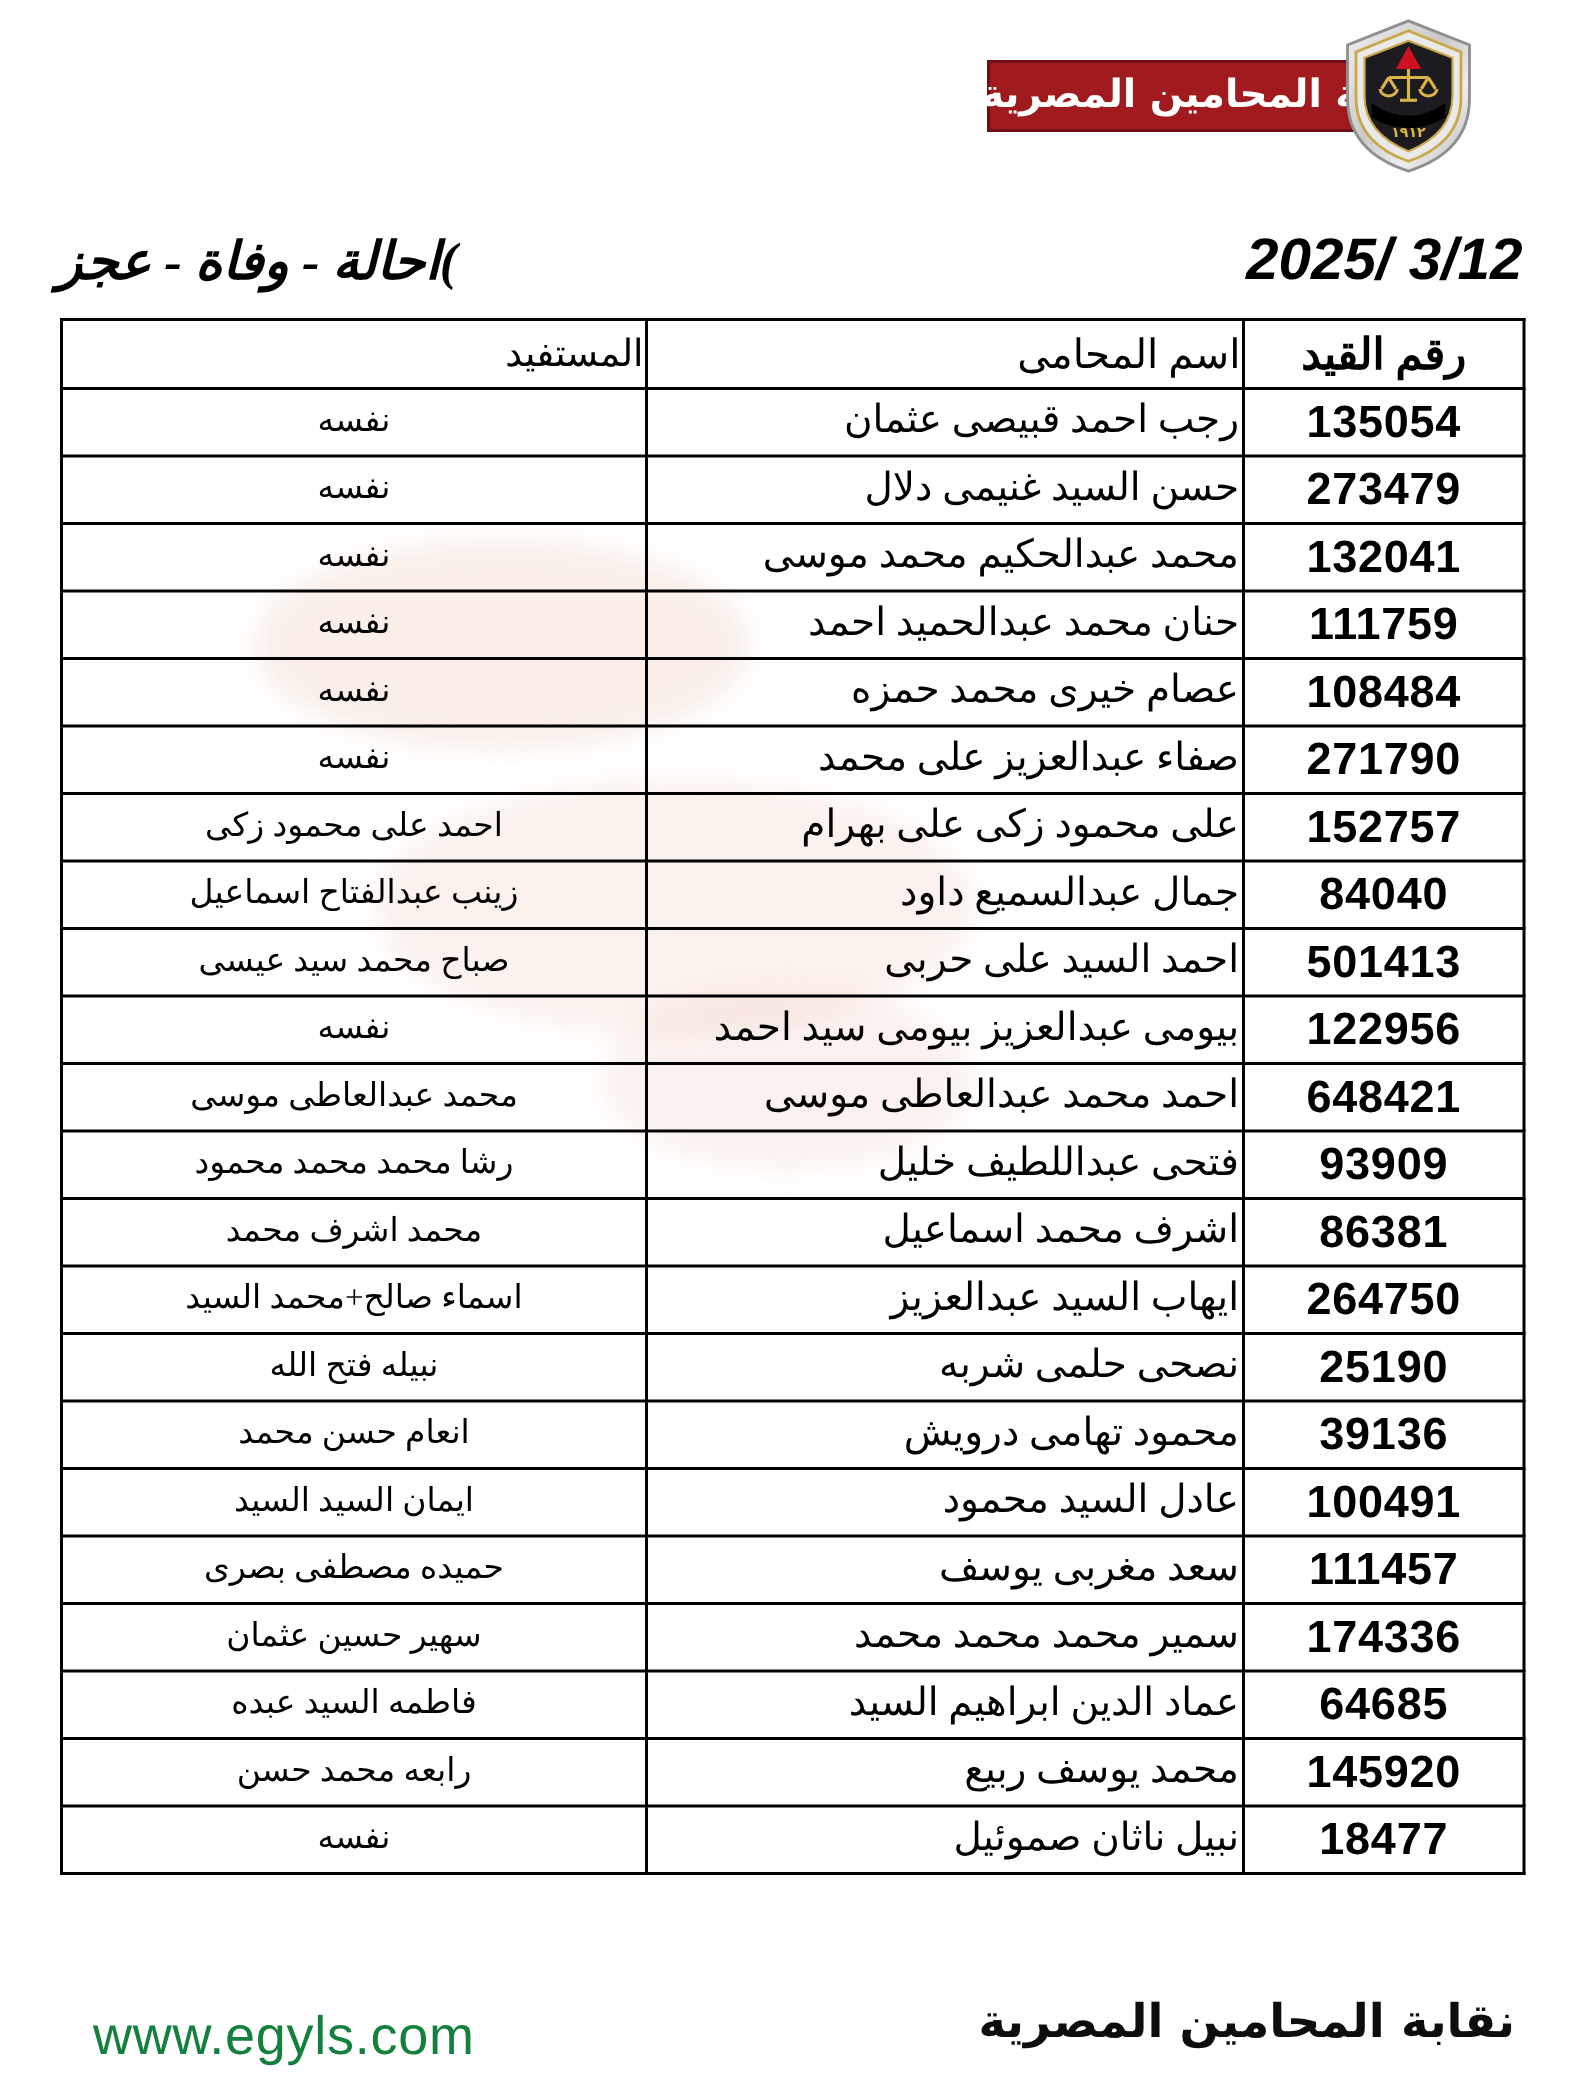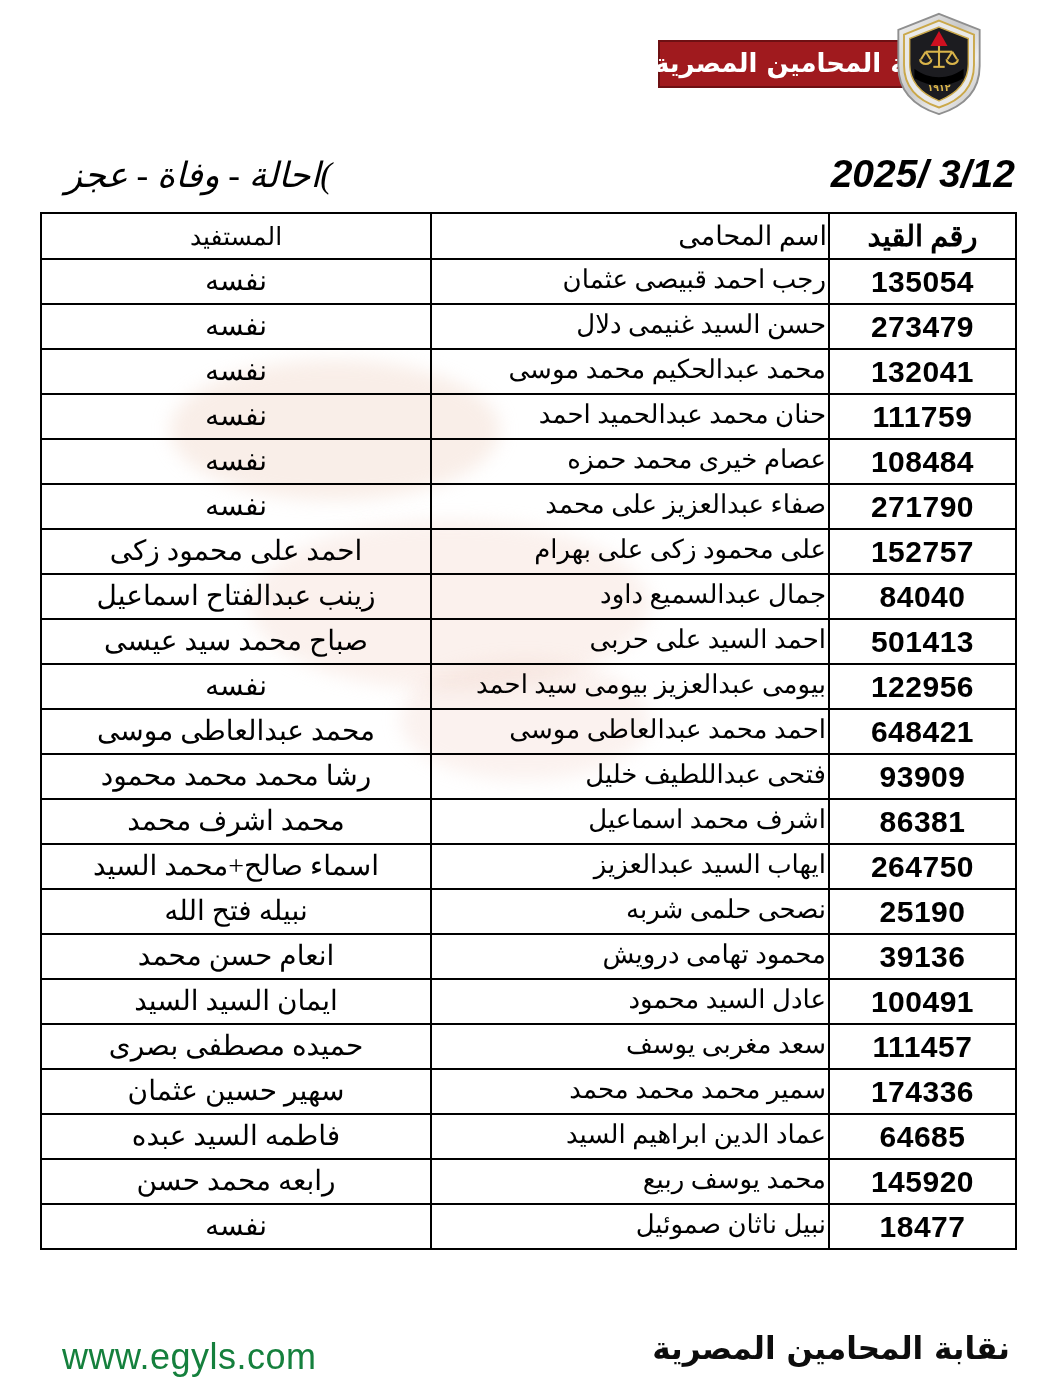--- a/index.html
+++ b/index.html
@@ -34,42 +34,42 @@
     display:flex; justify-content:space-between; align-items:baseline;
     direction:rtl; white-space:nowrap;
   }
   .title-main { font-size:37px; font-weight:700; }
   .title-date {
     font-size:39px; font-weight:700; font-style:italic;
     direction:ltr; unicode-bidi:isolate;
     font-family:"Liberation Sans","DejaVu Sans",sans-serif;
     margin-left:43px;
   }
-  .title-paren { font-size:35px; font-weight:400; font-style:italic; direction:rtl;margin-left:27px; }
+  .title-paren { font-size:35px; font-weight:700; font-style:italic; direction:rtl; }
   .paren-mark { direction:ltr; unicode-bidi:isolate; display:inline-block; }
 
   
   table.doc-table {
     position:absolute; left:40px; top:212px; width:975px;
     border-collapse:collapse; direction:rtl; table-layout:fixed;
   }
   .doc-table th, .doc-table td {
     border:2px solid #000; overflow:hidden; box-sizing:border-box;
   }
   .doc-table thead tr { height:46px; }
   .doc-table tbody tr { height:45px; }
   th.c-id   { font-size:29px; font-weight:700; text-align:center; }
   th.c-law  { font-size:27px; font-weight:400; text-align:right; padding-left:18px; }
-  th.c-ben  { font-size:25px; font-weight:400; text-align:center; }
+  th.c-ben  { font-size:25px; font-weight:400; text-align:right; }
   td.c-id   {
     font-family:"Liberation Sans","DejaVu Sans",sans-serif;
     font-weight:700; font-size:30px; text-align:center; letter-spacing:0.5px;
   }
   td.c-law  { font-size:26px; text-align:right; padding:0 2px 4px 6px; }
-  td.c-ben  { font-size:28px; text-align:center; padding-bottom:4px; }
+  td.c-ben  { font-size:22px; text-align:center; padding-bottom:4px; }
 
   
   .footer-org {
     position:absolute; right:40px; top:1330px; direction:rtl;
     font-family:"DejaVu Sans","Liberation Sans",sans-serif;
     font-weight:700; font-size:31px; color:#0d0d0d; white-space:nowrap;
   }
   .footer-site {
     position:absolute; left:62px; top:1336px;
     font-family:"Liberation Sans","DejaVu Sans",sans-serif;

